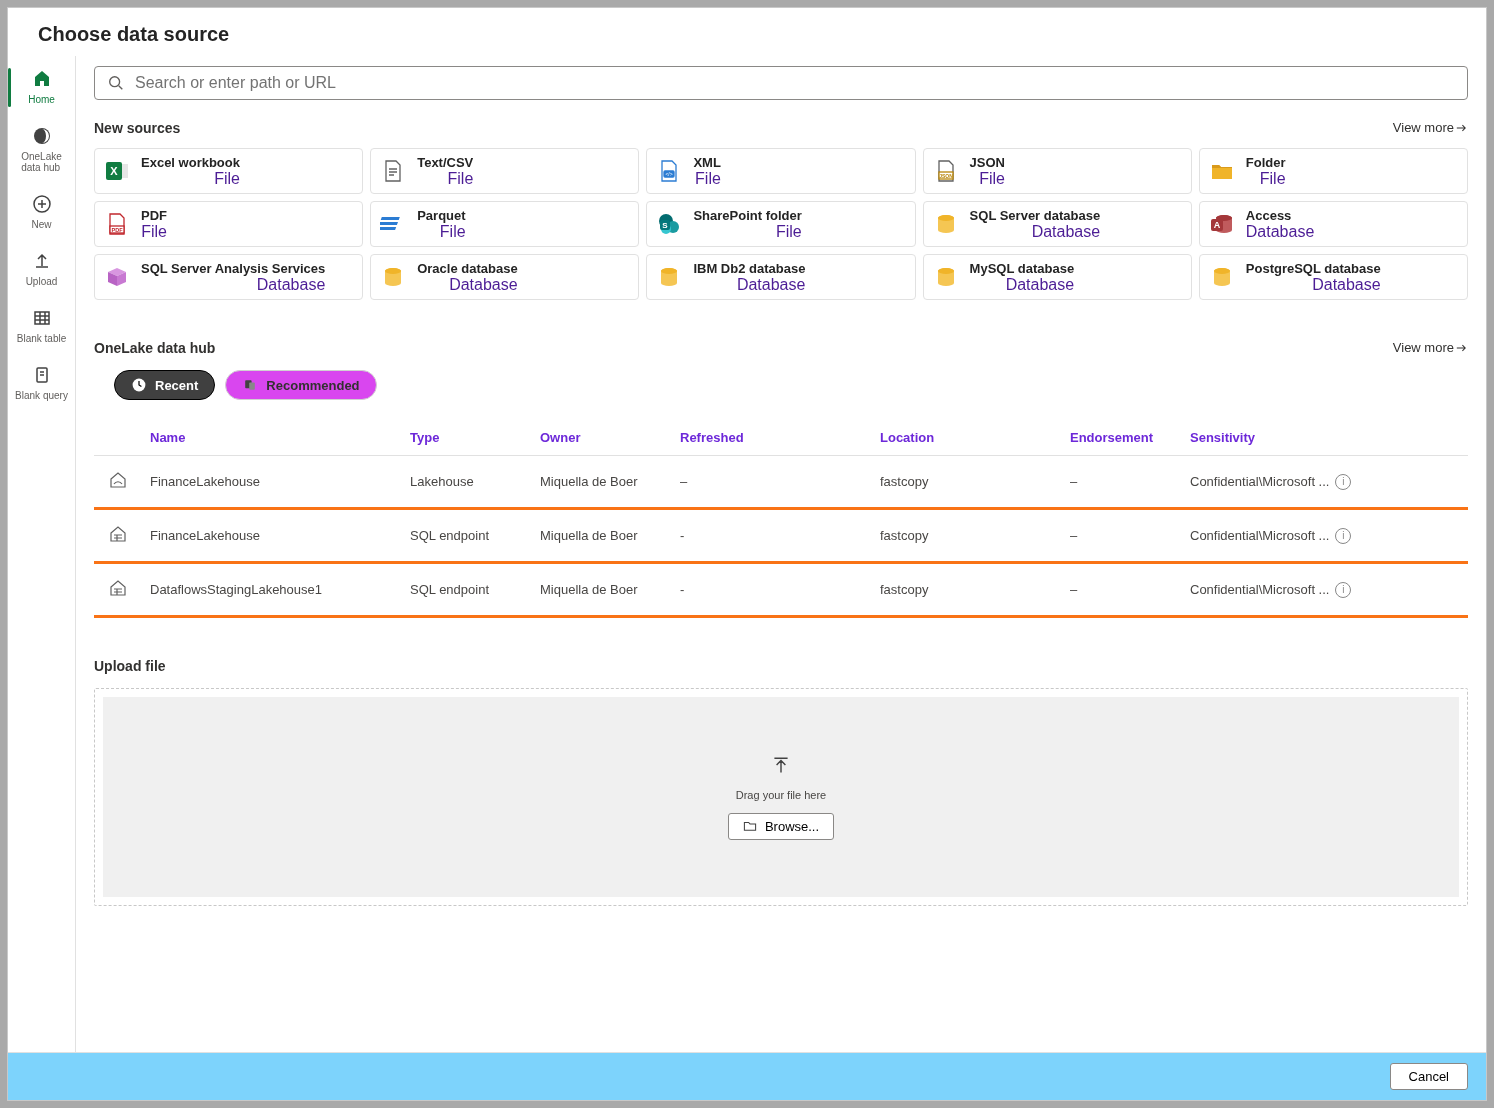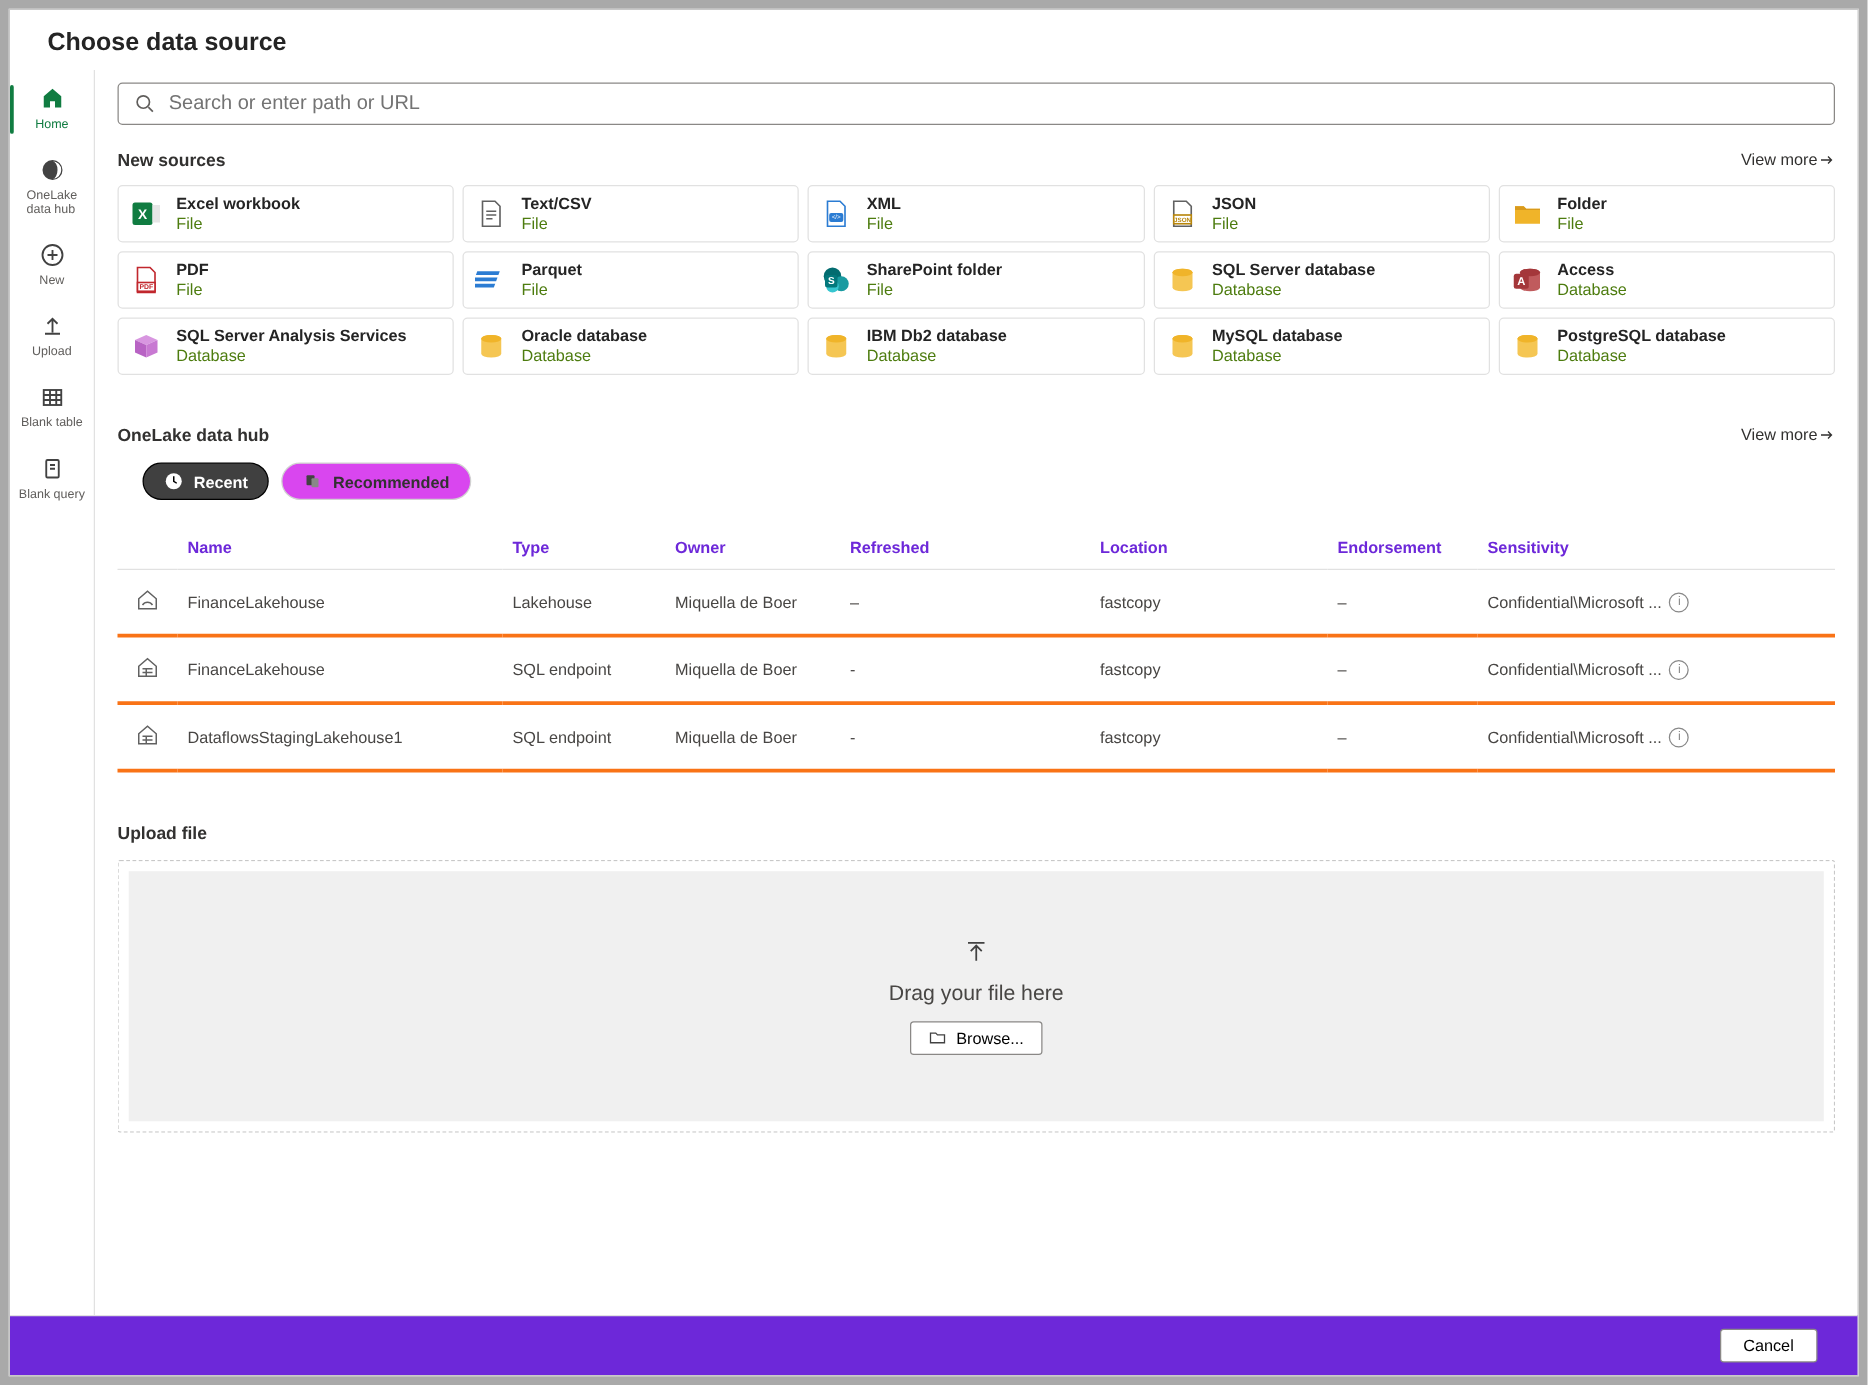--- a/index.html
+++ b/index.html
@@ -137,21 +137,21 @@
   .source-icon {
     width: 28px;
     height: 28px;
     display: flex;
     align-items: center;
     justify-content: center;
     flex-shrink: 0;
   }
   .source-text { display: flex; flex-direction: column; line-height: 16px; }
   .source-name { font-size: 13px; font-weight: 600; color: #242424;}
-  .source-sub { font-size: 13px; color: #4d7c0f; }
+  .source-sub { font-size: 16px; color: #4c1d95; text-align: right; }
 
   .tabs {
     display: flex;
     gap: 10px;
     margin: 14px 0 20px 20px;
   }
   .tab-pill {
     border: 1px solid #d1d1d1;
     border-radius: 20px;
     padding: 6px 16px;
@@ -225,22 +225,22 @@
     border-radius: 3px;
     cursor: pointer;
     display: flex;
     align-items: center;
     gap: 8px;
     font-size: 13px;
   }
 
   .footer {
     border-top: 1px solid #e1e1e1;
-    background: #6d28d9;
-    padding: 10px 32px;
+    background: #7dd3fc;
+    padding: 10px 18px;
     display: flex;
     justify-content: flex-end;
   }
   .btn {
     border: 1px solid #8a8886;
     background: #fff;
     padding: 5px 18px;
     border-radius: 3px;
     cursor: pointer;
     font-size: 13px;
@@ -630,21 +630,21 @@
           </tbody>
       </table>
 
       <div class="upload-section">
         <div class="section-title">Upload file</div>
         <div class="upload-box">
           <div class="upload-inner">
             <svg width="22" height="22" viewBox="0 0 20 20" fill="none" stroke="#424242" stroke-width="1.3">
                 <path d="M10 16 V5 M6 9 L10 5 L14 9 M4 3 H16"></path>
               </svg>
-            <div style="font-size:17px;color:#484644">Drag your file here</div>
+            <div style="font-size:11px;color:#484644">Drag your file here</div>
             <button class="browse-btn">
               <svg width="14" height="14" viewBox="0 0 20 20" fill="none" stroke="#424242" stroke-width="1.5">
                   <path d="M2 5 H8 L10 7 H18 V16 H2 Z"></path>
                 </svg>
               <span>Browse...</span>
             </button>
           </div>
         </div>
       </div>
 

